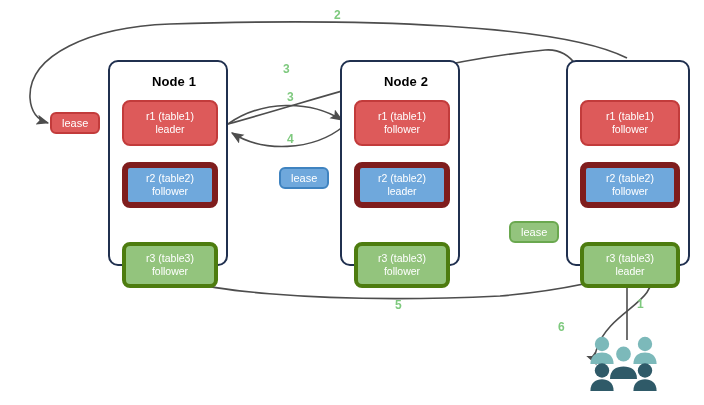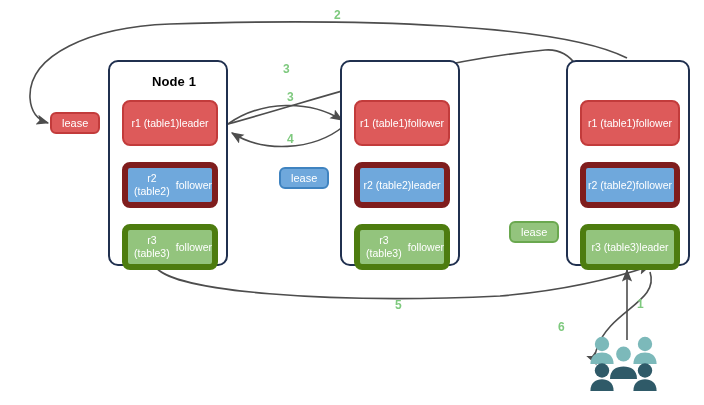--- a/index.html
+++ b/index.html
@@ -46,32 +46,32 @@
 
   
   .replica {
     position: absolute;
     box-sizing: border-box;
     left: 12px;
     width: 96px;
     height: 46px;
     border-radius: 8px;
     display: flex;
-    flex-direction: row;
+    flex-direction: column;
     align-items: center;
     justify-content: center;
     color: #ffffff;
     font-size: 10.5px;
     line-height: 13px;
     text-align: center;
   }
   .replica .rl { display: block; }
   .rep-red   { background: #dd5a5a; border: 2px solid #c23b3b; }
   .rep-blue  { background: #6fa8dc; border: 6px solid #7f1d1d; }
-  .rep-green { background: #93c47d; border: 6px solid #4d7c0f; }
+  .rep-green { background: #93c47d; border: 4px solid #4d7c0f; margin-top: 18px; }
 
   .r-top    { top: 38px; }
   .r-middle { top: 100px; }
   .r-bottom { top: 162px; }
 
   
   .lease {
     position: absolute;
     box-sizing: border-box;
     height: 22px;
@@ -145,20 +145,21 @@
       <span class="rl">follower</span>
     </div>
 
     <div class="replica rep-green r-bottom">
       <span class="rl">r3 (table3)</span>
       <span class="rl">follower</span>
     </div>
   </div>
 
   <div class="node-box" style="left:340px; top:60px; width:120px; height:206px;">
+    <div class="node-title">Node 2</div>
 
     <div class="replica rep-red r-top">
       <span class="rl">r1 (table1)</span>
       <span class="rl">follower</span>
     </div>
 
     <div class="replica rep-blue r-middle">
       <span class="rl">r2 (table2)</span>
       <span class="rl">leader</span>
     </div>

